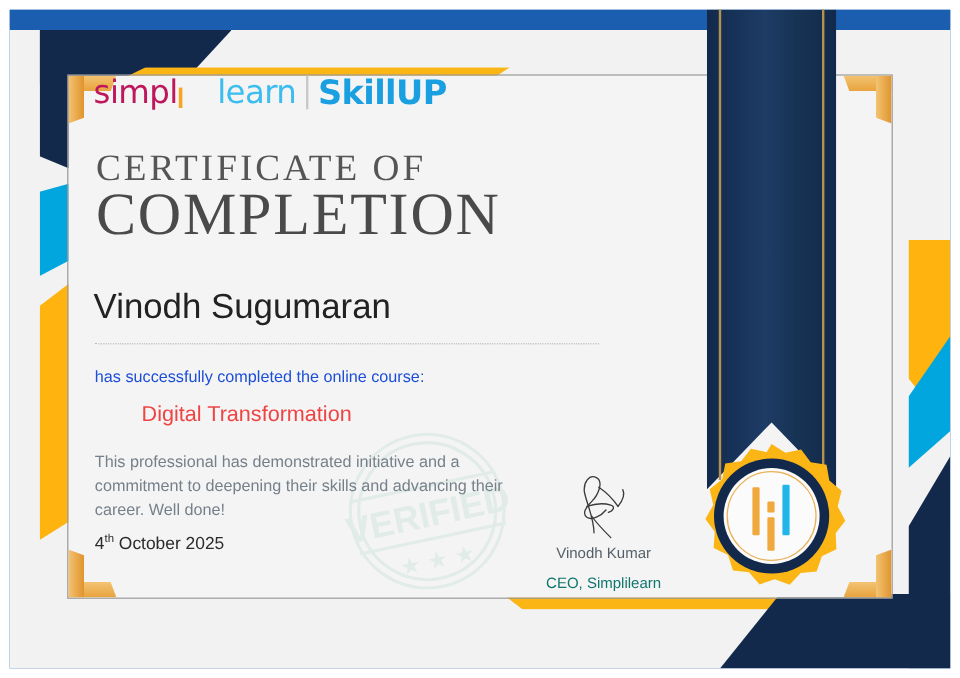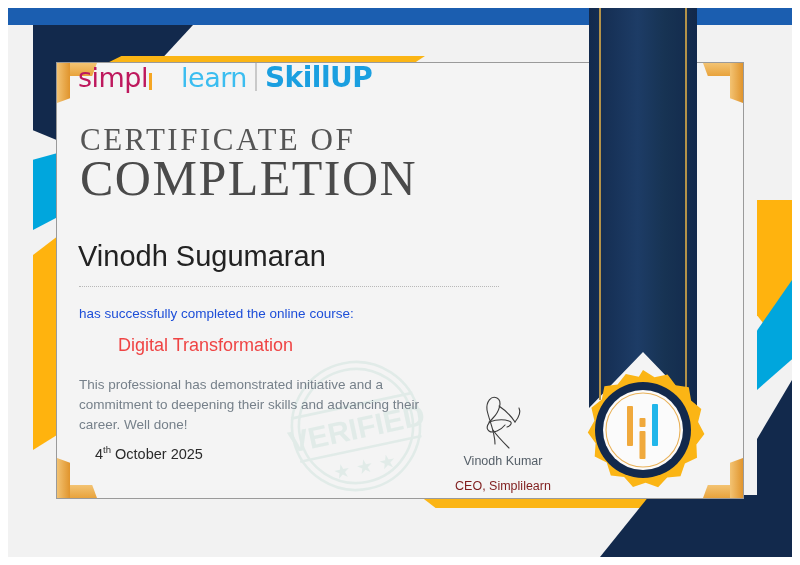--- a/index.html
+++ b/index.html
@@ -99,28 +99,28 @@
 
   .recipient{position:absolute;left:78px;top:240px;font-size:29px;color:#222222;
     font-family:"Liberation Sans",sans-serif;}
   .rule{position:absolute;left:79px;top:286px;width:420px;border-top:1px dotted #b8b8b8;}
 
   .sub{position:absolute;left:79px;top:306px;font-size:13.5px;color:#1d4ed8;}
   .course{position:absolute;left:79px;top:335px;font-size:18px;color:#ef4444;margin-left:39px;}
 
   .blurb{position:absolute;left:79px;top:375px;width:355px;font-size:13.5px;color:#76808a;
     line-height:20px;}
-  .date{position:absolute;left:79px;top:444px;font-size:14.5px;color:#2b2b2b;margin-left:16px;}
+  .date{position:absolute;left:79px;top:444px;font-size:14.5px;color:#2b2b2b;}
   .date sup{font-size:9.5px;}
 
   
   .sigwrap{position:absolute;left:438px;top:392px;width:130px;text-align:center;}
   .sigimg{height:58px;display:flex;justify-content:center;align-items:flex-end;}
   .signame{font-size:12.5px;color:#555f68;margin-top:4px;}
-  .sigtitle{font-size:12.5px;color:#7f1d1d;margin-top:11px;}
+  .sigtitle{font-size:12.5px;color:#0f766e;margin-top:11px;}
 
   
   .verified{position:absolute;left:282px;top:352px;width:148px;height:148px;opacity:.5;}
 </style>
 </head>
 <body>
 
 <div id="cert">
 
   <div class="frame-outer"></div>

